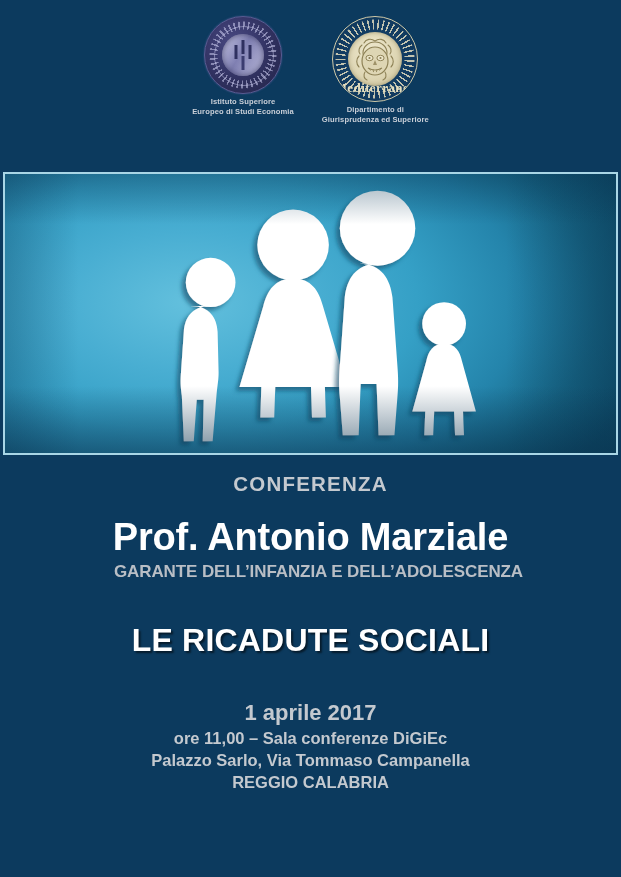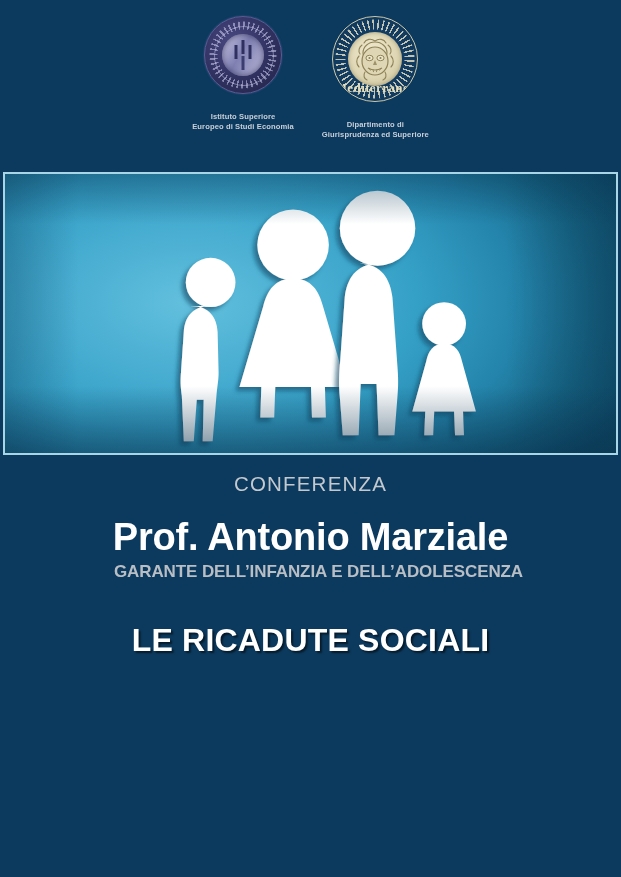--- a/index.html
+++ b/index.html
@@ -132,21 +132,21 @@
     bottom: 5px;
     text-align: center;
     font-size: 13px;
     font-weight: bold;
     color: #e6dfbe;
     letter-spacing: 0.4px;
     font-family: "Liberation Serif", serif;
   }
 
   .logo-caption {
-    margin-top: 18px;
+    margin-top: 3px;
     text-align: center;
     color: #c9cfd8;
     font-size: 7.6px;
     line-height: 1.32;
     font-weight: bold;
     letter-spacing: 0.1px;
     max-width: 130px;
   }
 
   
@@ -190,21 +190,21 @@
     left: 0;
     width: 621px;
     text-align: center;
   }
 
   .kicker {
     margin-top: 19px;
     font-size: 20.5px;
     letter-spacing: 1.2px;
     color: #c4c9cf;
-    font-weight: normal;
+    font-weight: bold;
     line-height: 1;
   }
 
   .speaker {
     margin-top: 22px;
     font-size: 38px;
     font-weight: bold;
     color: #ffffff;
     letter-spacing: -0.2px;
     line-height: 1.06;
@@ -350,16 +350,22 @@
     <div class="kicker">CONFERENZA</div>
 
     <div class="speaker">Prof. Antonio Marziale</div>
 
     <div class="role">GARANTE DELL’INFANZIA E DELL’ADOLESCENZA</div>
 
     <div class="headline">
       <span class="hl-line">LE RICADUTE SOCIALI</span>
     </div>
 
+    <div class="details">
+      <div class="date">1 aprile 2017</div>
+      <div class="line">ore 11,00 – Sala conferenze DiGiEc</div>
+      <div class="line">Palazzo Sarlo, Via Tommaso Campanella</div>
+      <div class="line">REGGIO CALABRIA</div>
+    </div>
 
   </div>
 
 </div>
 
 </body></html>

